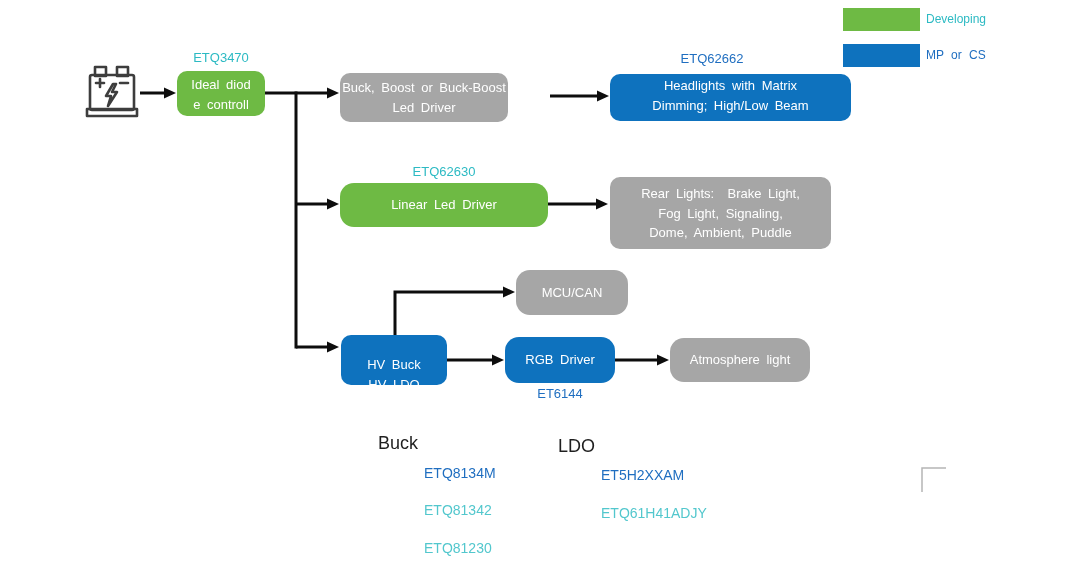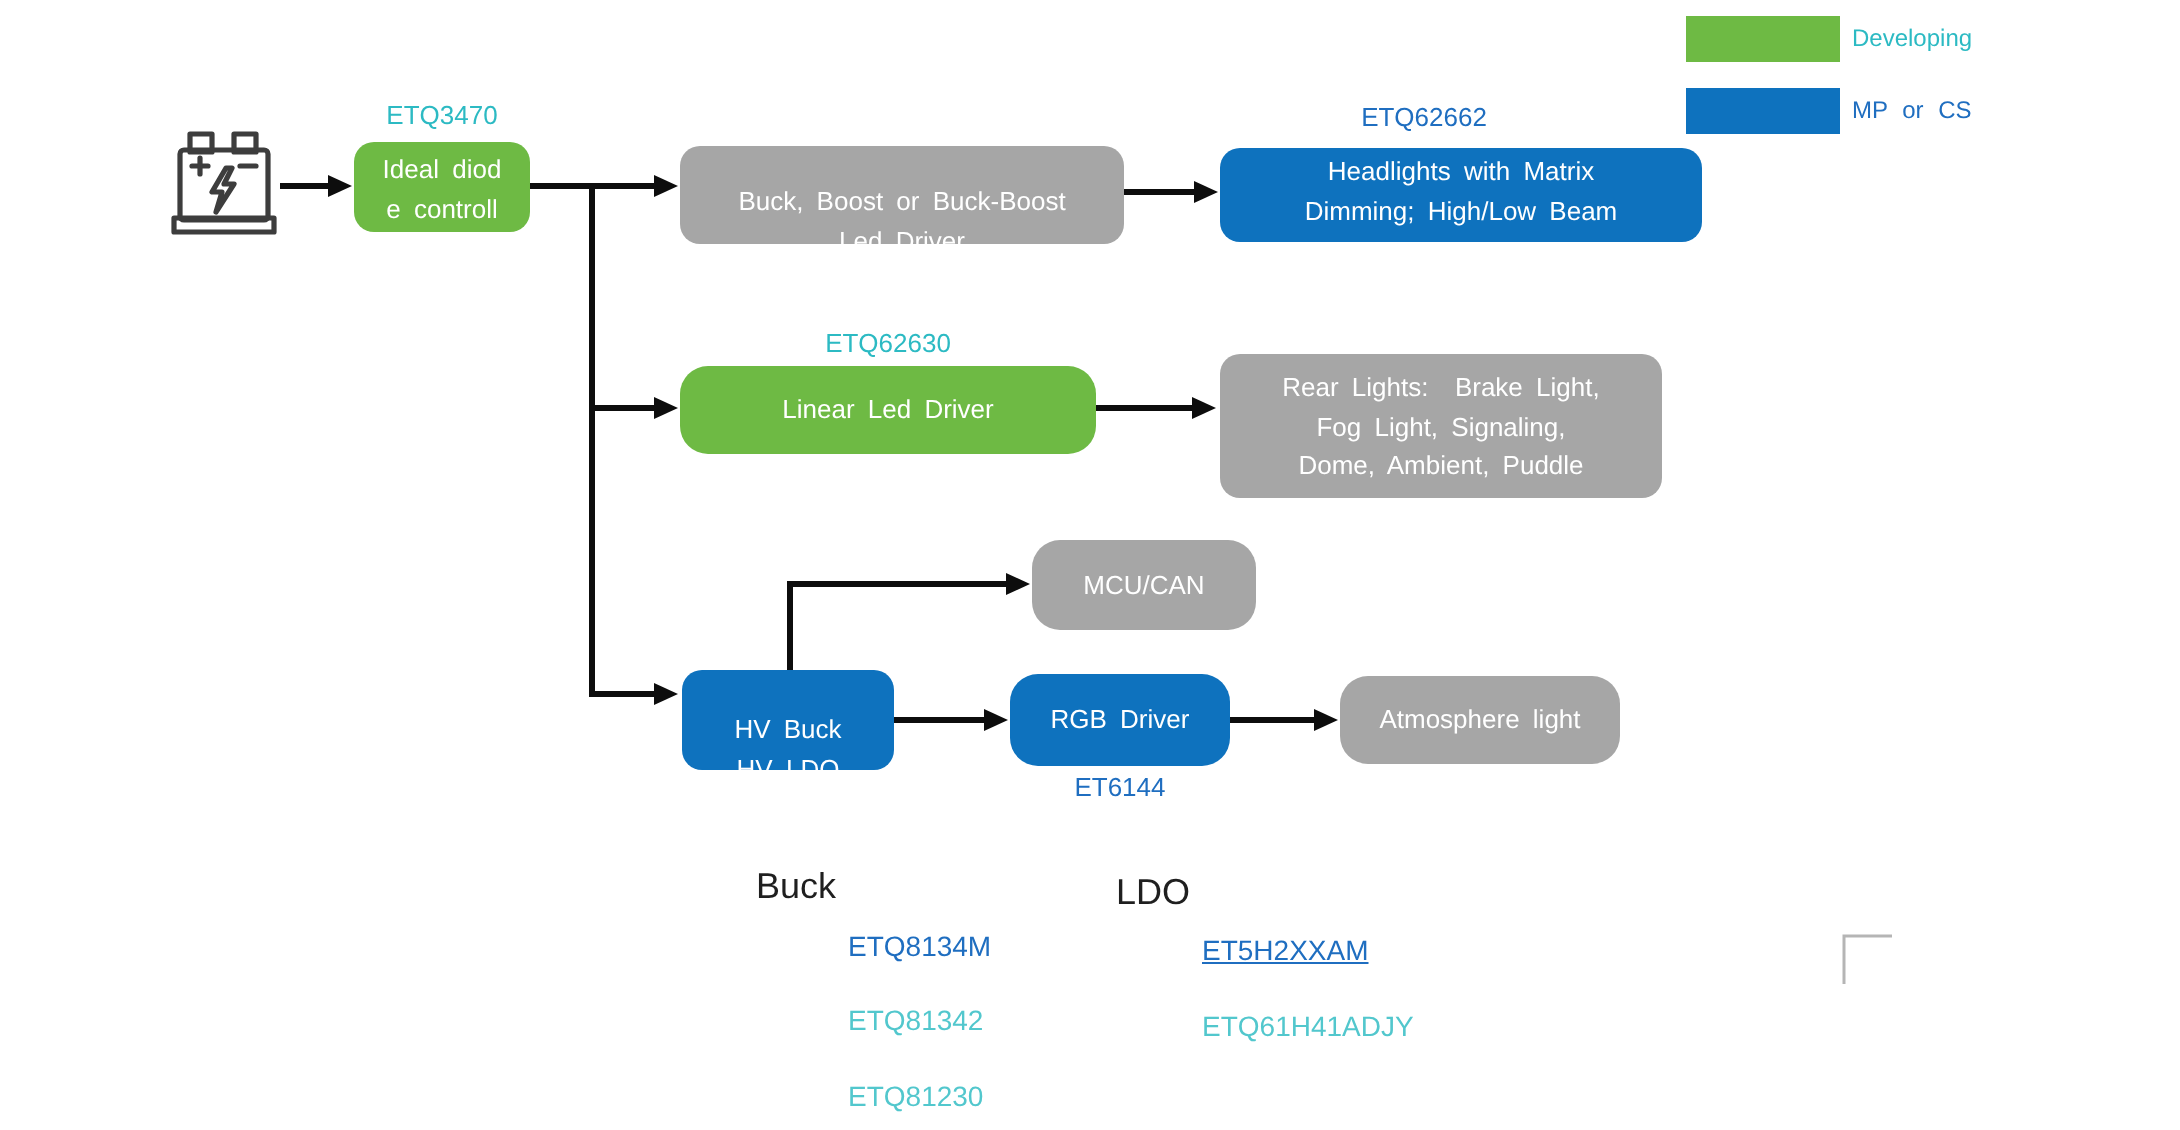--- a/index.html
+++ b/index.html
@@ -96,21 +96,21 @@
   <div class="part-label c-cyan" style="left:177px;top:50px;width:88px;">ETQ3470</div>
   <div class="part-label c-blue" style="left:610px;top:51px;width:204px;">ETQ62662</div>
   <div class="part-label c-cyan" style="left:340px;top:164px;width:208px;">ETQ62630</div>
   <div class="part-label c-blue" style="left:505px;top:386px;width:110px;">ET6144</div>
 
   <div class="node green" style="left:177px;top:71px;width:88px;height:45px;padding-top:4px;">
     <div class="line">Ideal diod</div>
     <div class="line">e controll</div>
   </div>
 
-  <div class="node gray" style="left:340px;top:73px;width:222px;height:49px;padding-top:18px;">
+  <div class="node gray" style="left:340px;top:73px;width:168px;height:49px;padding-top:5px;">
     <div class="line">Buck, Boost or Buck-Boost</div>
     <div class="line">Led Driver</div>
   </div>
 
   <div class="node blue" style="left:610px;top:74px;width:241px;height:47px;padding-top:2px;">
     <div class="line">Headlights with Matrix</div>
     <div class="line">Dimming; High/Low Beam</div>
   </div>
 
   <div class="node green single" style="left:340px;top:183px;width:208px;height:44px;">
@@ -139,21 +139,21 @@
   <div class="node gray single" style="left:670px;top:338px;width:140px;height:44px;">
     <div class="line">Atmosphere light</div>
   </div>
 
   <div class="list-title" style="left:378px;top:433px;">Buck</div>
   <div class="list-item c-blue" style="left:424px;top:465px;">ETQ8134M</div>
   <div class="list-item c-cyan-light" style="left:424px;top:502px;">ETQ81342</div>
   <div class="list-item c-cyan-light" style="left:424px;top:540px;">ETQ81230</div>
 
   <div class="list-title" style="left:558px;top:436px;">LDO</div>
-  <div class="list-item c-blue" style="left:601px;top:467px;text-decoration:underline;">ET5H2XXAM</div>
+  <div class="list-item c-blue" style="left:601px;top:467px;">ET5H2XXAM</div>
   <div class="list-item c-cyan-light" style="left:601px;top:505px;">ETQ61H41ADJY</div>
 
   <div class="legend-swatch green" style="left:843px;top:8px;"></div>
   <div class="legend-label c-cyan" style="left:926px;top:12px;">Developing</div>
   <div class="legend-swatch blue" style="left:843px;top:44px;"></div>
   <div class="legend-label c-blue" style="left:926px;top:48px;">MP or CS</div>
 
 </div>
 
 </body></html>

